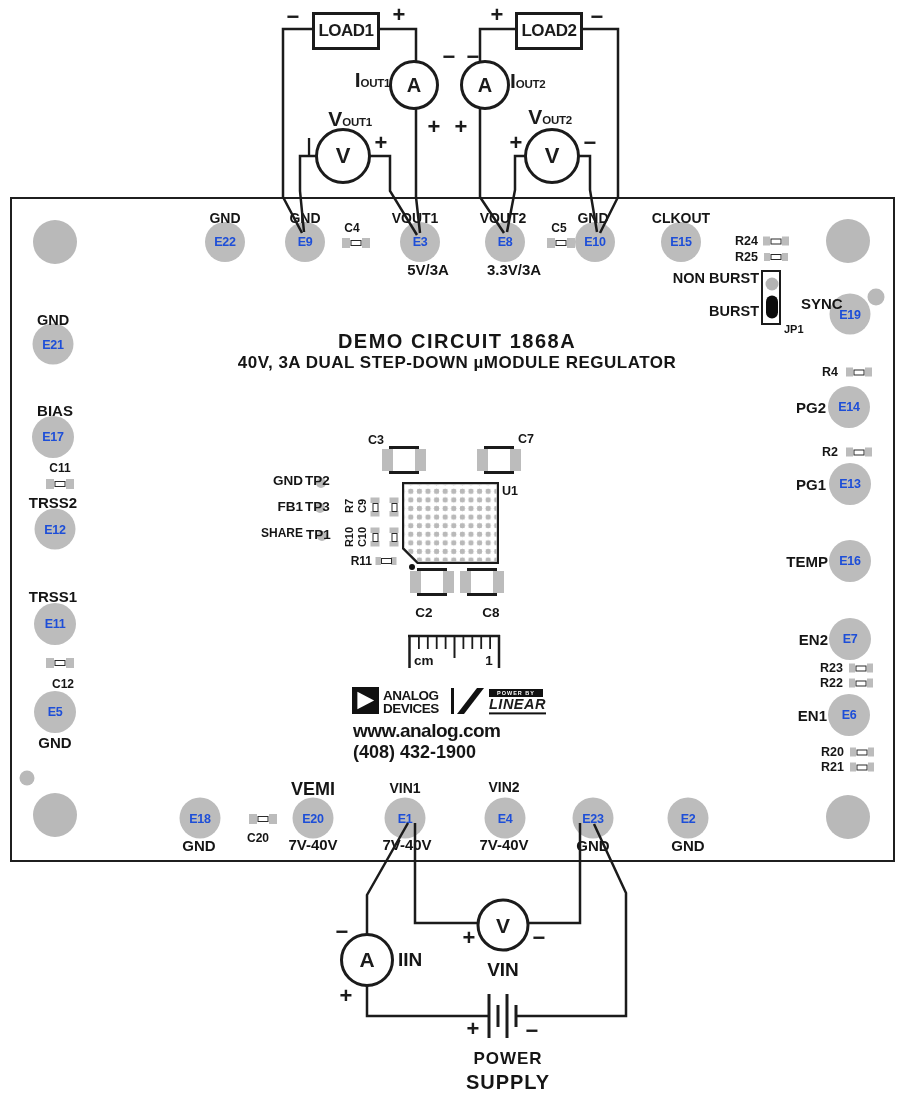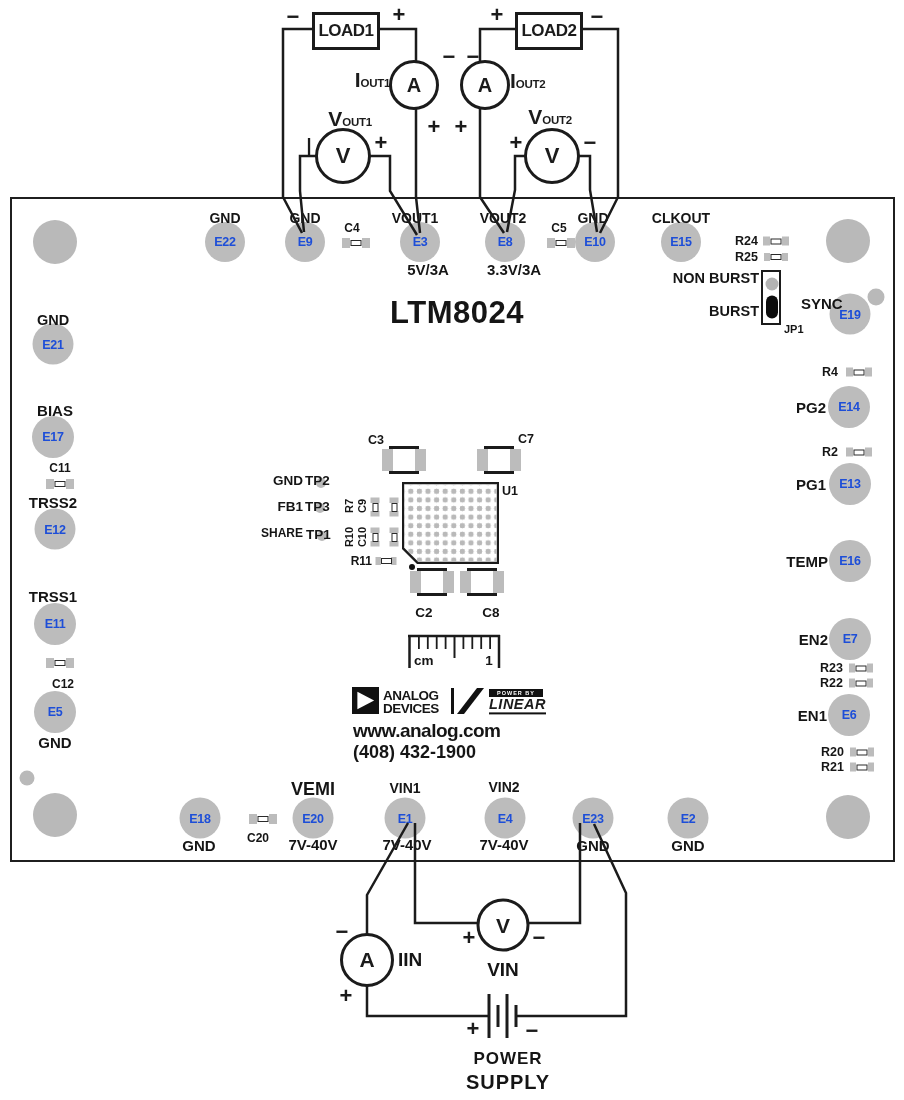--- a/index.html
+++ b/index.html
@@ -160,21 +160,22 @@
   <div class="sign" style="left:590px;top:143px;">−</div>
 
   <div class="board"></div>
   <div class="hole" style="left:55px;top:242px;width:44px;height:44px;"></div>
   <div class="hole" style="left:848px;top:241px;width:44px;height:44px;"></div>
   <div class="hole" style="left:55px;top:815px;width:44px;height:44px;"></div>
   <div class="hole" style="left:848px;top:817px;width:44px;height:44px;"></div>
   <div class="hole" style="left:876px;top:297px;width:17px;height:17px;"></div>
   <div class="hole" style="left:27px;top:778px;width:15px;height:15px;"></div>
 
-  <div class="lbl c" style="left:457px;top:313px;font-size:31px;letter-spacing:0.5px;">LTM8024</div>
+  <div class="lbl c" style="left:457px;top:341px;font-size:20px;letter-spacing:1.5px;">DEMO CIRCUIT 1868A</div>
+  <div class="lbl c" style="left:457px;top:363px;font-size:17px;letter-spacing:0.5px;">40V, 3A DUAL STEP-DOWN µMODULE REGULATOR</div>
 
   <div class="lbl c" style="left:225px;top:218px;font-size:14px;">GND</div>
   <div class="pad" style="left:225px;top:242px;width:40px;height:40px;">
       <span>E22</span>
     </div>
   <div class="lbl c" style="left:305px;top:218px;font-size:14px;">GND</div>
   <div class="pad" style="left:305px;top:242px;width:40px;height:40px;">
       <span>E9</span>
     </div>
   <div class="lbl c" style="left:415px;top:218px;font-size:14px;">VOUT1</div>

